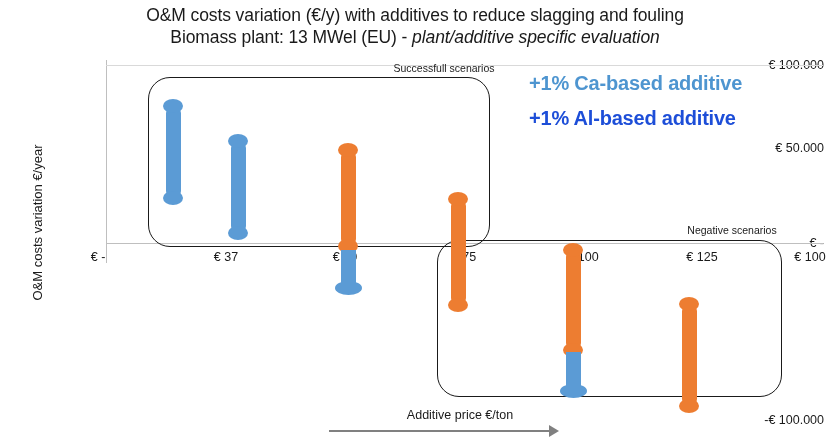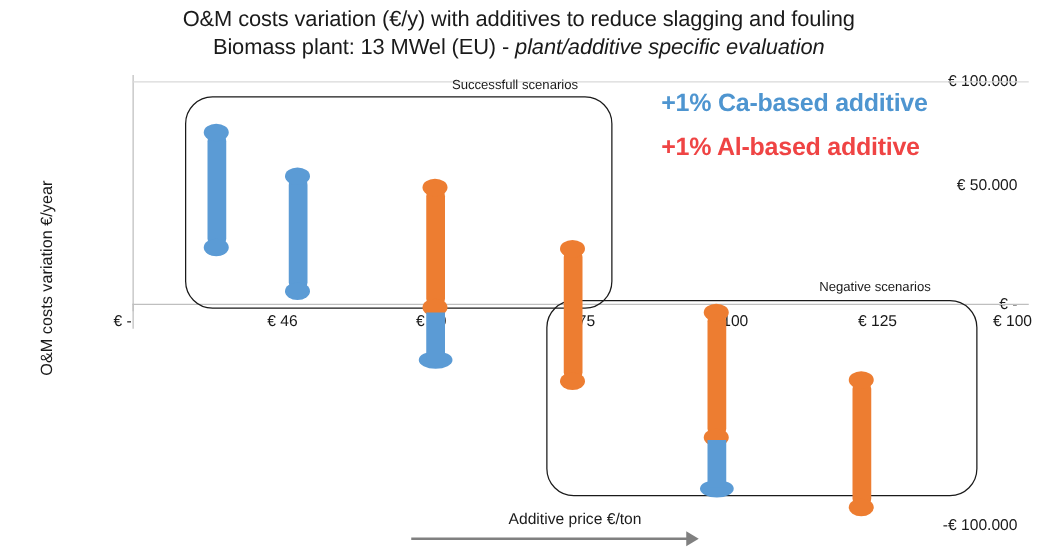--- a/index.html
+++ b/index.html
@@ -84,21 +84,21 @@
     background: #bfbfbf;
   }
 
   .ytick {
     position: absolute;
     right: 0;
     width: 106px;
     text-align: right;
     font-size: 12.5px;
     color: #1a1a1a;
-    padding-right: 16px;
+    padding-right: 6px;
     box-sizing: border-box;
     white-space: nowrap;
   }
 
   .xtick {
     position: absolute;
     top: 250px;
     font-size: 12.5px;
     color: #1a1a1a;
     text-align: center;
@@ -140,37 +140,38 @@
     background: transparent;
   }
   .anno-label {
     position: absolute;
     font-size: 10.5px;
     color: #1a1a1a;
     font-family: "Liberation Sans", sans-serif;
     white-space: nowrap;
     text-align: center;
     transform: translateX(-50%);
+    margin-left: 32px;
   }
 
   
   .legend {
     position: absolute;
     left: 529px;
     top: 72px;
   }
   .legend-item {
     font-size: 20px;
     font-weight: bold;
     white-space: nowrap;
     margin-bottom: 12px;
     letter-spacing: -0.2px;
   }
   .legend-item.ca { color: #4e95d0; }
-  .legend-item.al { color: #ef4444; }
+  .legend-item.al { color: #1d4ed8; }
 
   
   .arrow-label {
     position: absolute;
     left: 330px;
     top: 408px;
     width: 260px;
     text-align: center;
     font-size: 12.5px;
     color: #1a1a1a;
@@ -213,21 +214,21 @@
   <div class="ytick" style="top:141px;">€ 50.000</div>
   <div class="ytick" style="top:236px;">€ -</div>
   <div class="ytick" style="top:413px;">-€ 100.000</div>
 
   <div class="gridline" style="top:65px; background:#d9d9d9;"></div>
 
   <div class="zero-axis"></div>
 
   <div class="xtick-mark" style="left:106px;"></div>
   <div class="xtick" style="left:98px;">€ -</div>
-  <div class="xtick" style="left:226px;">€ 46</div>
+  <div class="xtick" style="left:226px;">€ 37</div>
   <div class="xtick" style="left:345px;">€ 50</div>
   <div class="xtick" style="left:464px;">€ 75</div>
   <div class="xtick" style="left:583px;">€ 100</div>
   <div class="xtick" style="left:702px;">€ 125</div>
   <div class="xtick" style="left:810px;">€ 100</div>
 
   <div class="anno-box" style="left:148px; top:77px; width:340px; height:168px;"></div>
   <div class="anno-label" style="left:412px; top:62px;">Successfull scenarios</div>
 
   <div class="anno-box" style="left:437px; top:240px; width:343px; height:155px;"></div>

